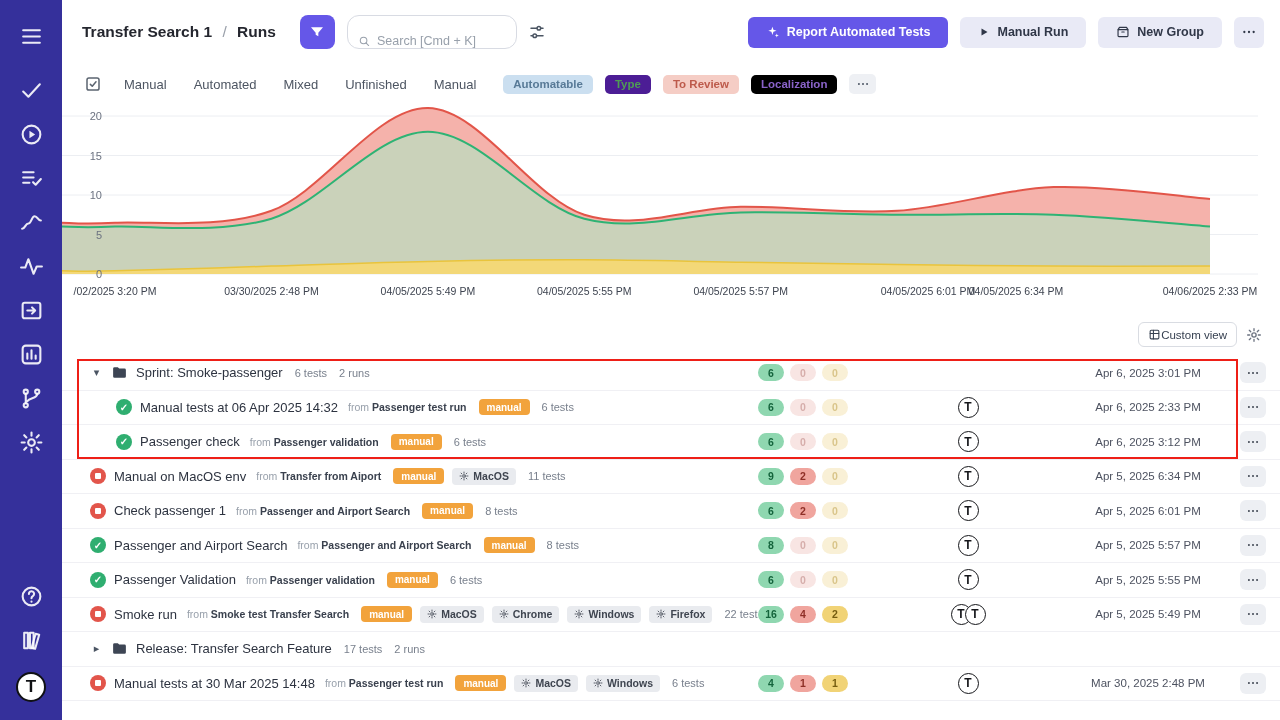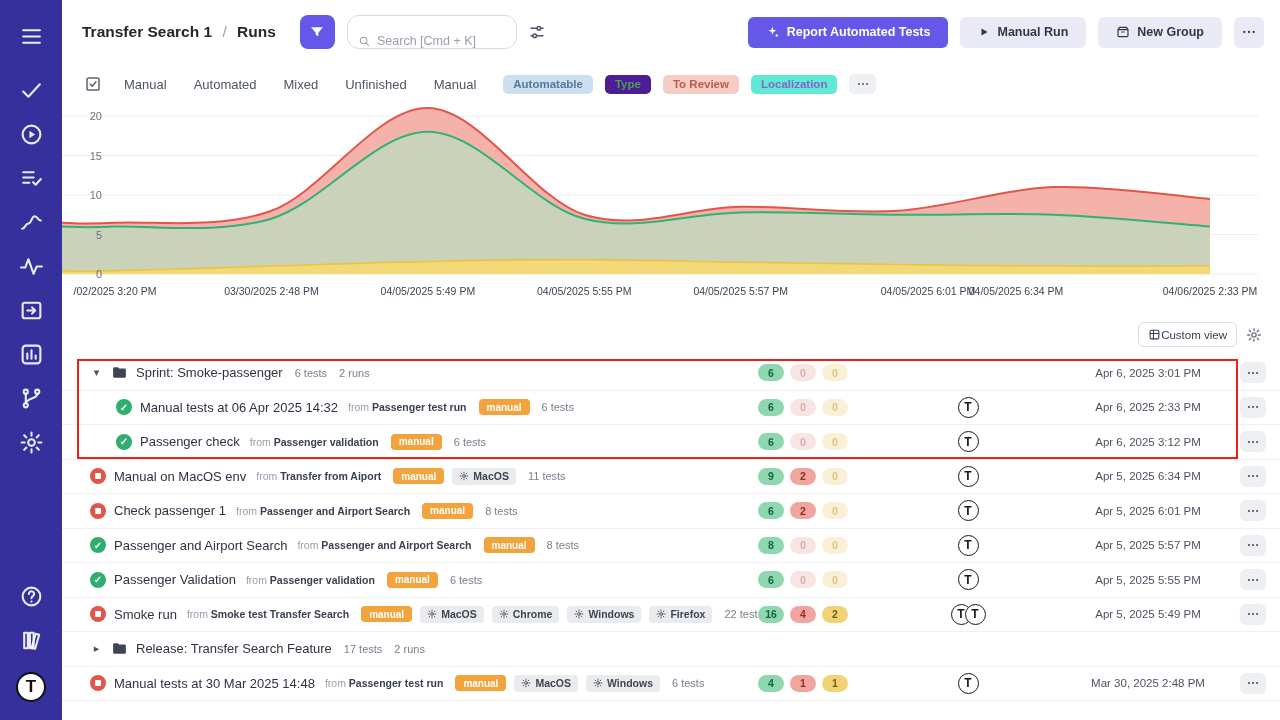--- a/index.html
+++ b/index.html
@@ -267,21 +267,21 @@
           <span class="tab">Manual</span>
           <span class="tab">Automated</span>
           <span class="tab">Mixed</span>
           <span class="tab">Unfinished</span>
           <span class="tab">Manual</span>
         </nav>
       <div class="tags" id="tags">
           <span class="tag" style="background: rgb(203, 223, 240); color: rgb(88, 122, 151);">Automatable</span>
           <span class="tag" style="background: #4c1d95; color: rgb(79, 157, 84);">Type</span>
           <span class="tag" style="background: rgb(245, 205, 197); color: rgb(189, 90, 75);">To Review</span>
-          <span class="tag" style="background: #5eead4; color: rgb(138, 99, 201);">Localization</span>
+          <span class="tag" style="background: #000000; color: rgb(138, 99, 201);">Localization</span>
         </div>
       <button class="tag-more">
         <span class="icw ic14">
             <svg viewBox="0 0 24 24" fill="currentColor">
               <circle cx="5" cy="12" r="1.7"></circle>
               <circle cx="12" cy="12" r="1.7"></circle>
               <circle cx="19" cy="12" r="1.7"></circle>
             </svg>
           </span>
       </button>

